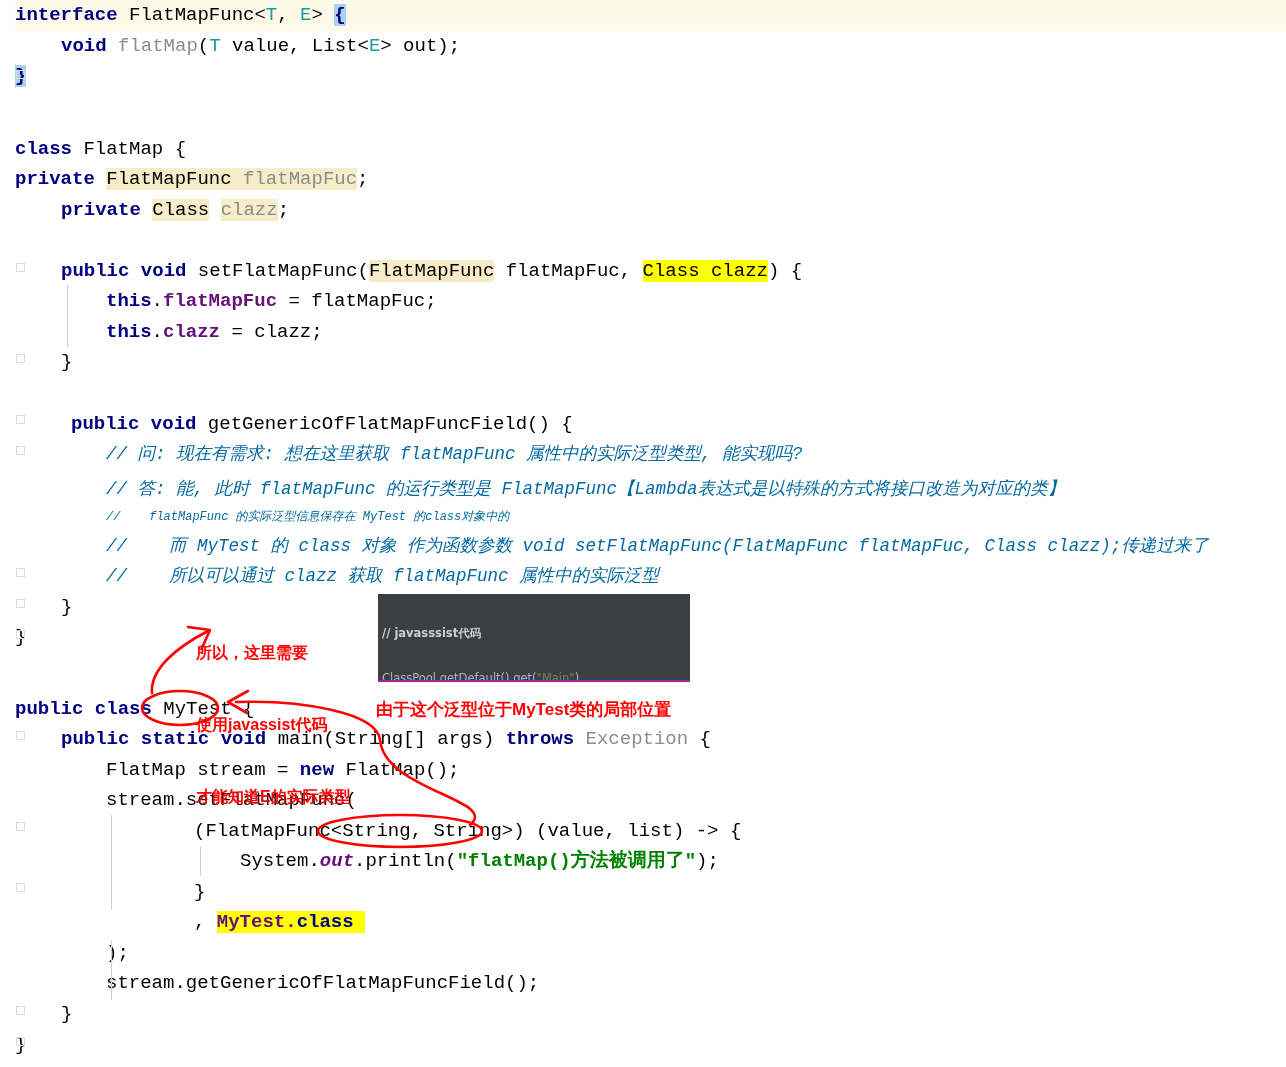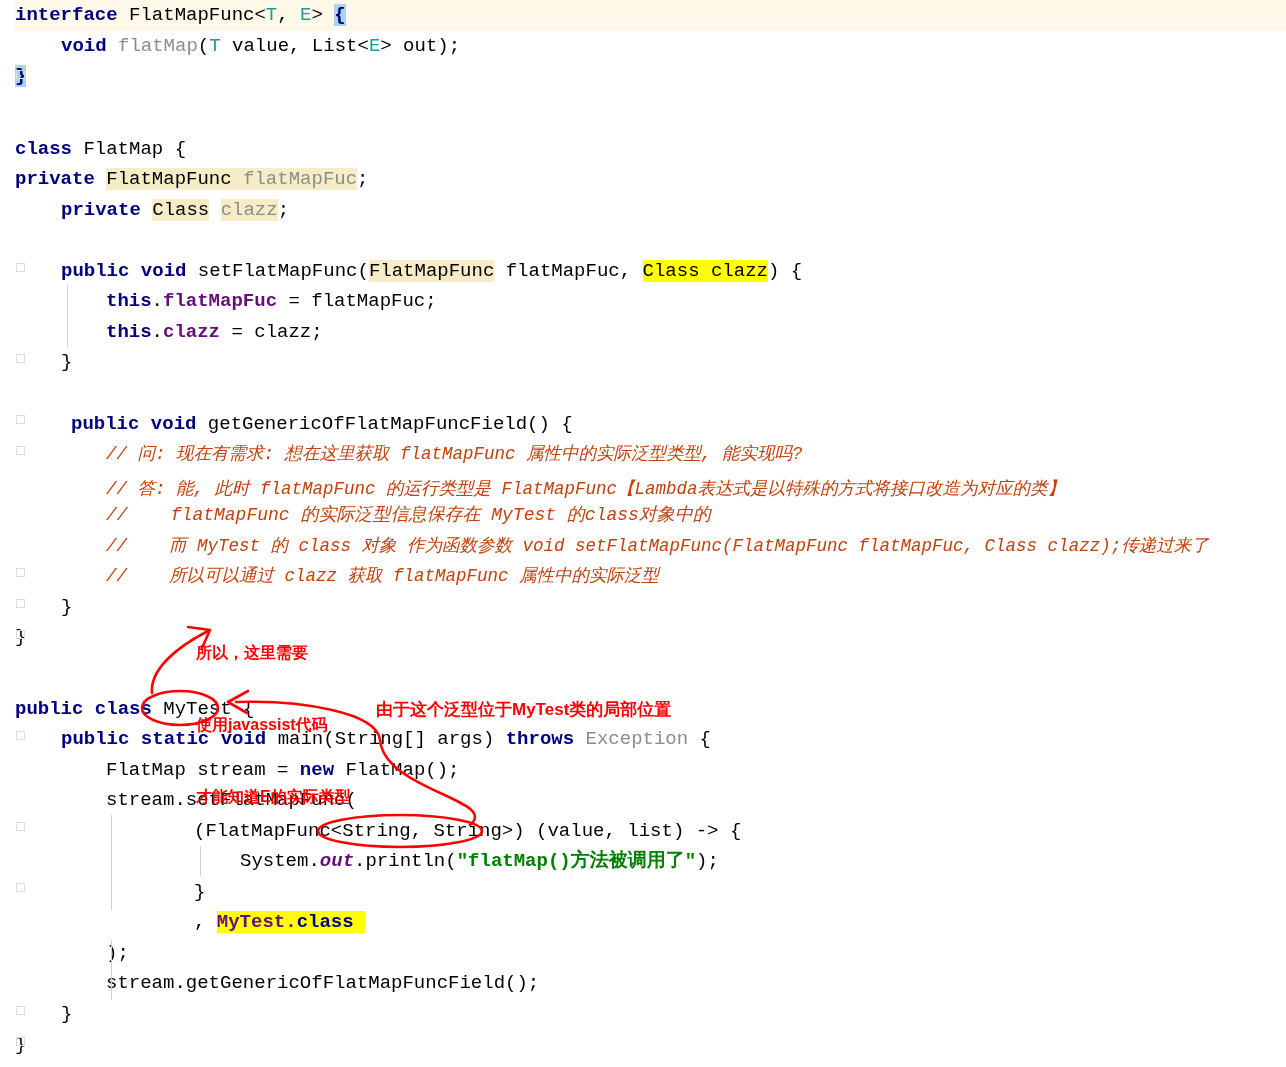--- a/index.html
+++ b/index.html
@@ -57,21 +57,21 @@
   }
 
   
   .kw   { color: #000080; font-weight: bold; }
   .type { color: #000000; }
   .gen  { color: #20999d; }
   .grey { color: #8c8c8c; }
   .fld  { color: #660e7a; font-weight: bold; }
   .stat { color: #660e7a; font-weight: bold; font-style: italic; }
   .str  { color: #008000; font-weight: bold; }
-  .cmt  { color: #c2410c; font-style: italic; }
+  .cmt  { color: #0369a1; font-style: italic; }
   .plain{ color: #000000; }
 
   
   .iguide {
     position: absolute;
     width: 1px;
     background: #d0d0d0;
   }
 
   
@@ -159,21 +159,21 @@
 
     
     <div class="ln" style="top:347.3px;position:absolute;left:0;width:1286px;"><span style="padding-left:46px"><span class="plain">}</span></span></div>
 
     
     <div class="ln" style="top:408.5px;position:absolute;left:0;width:1286px;"><span style="padding-left:56px"><span class="kw">public</span><span class="plain">&nbsp;</span><span class="kw">void</span><span class="plain"> getGenericOfFlatMapFuncField() {</span></span></div>
 
     
     <div class="ln" style="top:439px;position:absolute;left:0;width:1286px;"><span style="padding-left:91px"><span class="cmt" style="font-size:17.5px">// 问: 现在有需求: 想在这里获取 flatMapFunc 属性中的实际泛型类型, 能实现吗?</span></span></div>
     <div class="ln" style="top:474px;position:absolute;left:0;width:1142px;"><span style="padding-left:91px"><span class="cmt" style="font-size:17.5px">// 答: 能, 此时 flatMapFunc 的运行类型是 FlatMapFunc【Lambda表达式是以特殊的方式将接口改造为对应的类】</span></span></div>
-    <div class="ln" style="top:500.1px;position:absolute;left:0;width:1286px;"><span style="padding-left:91px"><span class="cmt" style="font-size:18px">//    flatMapFunc 的实际泛型信息保存在 MyTest 的class对象中的</span></span></div>
+    <div class="ln" style="top:500.1px;position:absolute;left:0;width:1286px;"><span style="padding-left:91px"><span class="cmt" style="font-size:12px">//    flatMapFunc 的实际泛型信息保存在 MyTest 的class对象中的</span></span></div>
     <div class="ln" style="top:530.7px;position:absolute;left:0;width:1286px;"><span style="padding-left:91px"><span class="cmt" style="font-size:17.5px">//    而 MyTest 的 class 对象 作为函数参数 void setFlatMapFunc(FlatMapFunc flatMapFuc, Class clazz);传递过来了</span></span></div>
     <div class="ln" style="top:561.2px;position:absolute;left:0;width:1286px;"><span style="padding-left:91px"><span class="cmt" style="font-size:17.5px">//    所以可以通过 clazz 获取 flatMapFunc 属性中的实际泛型</span></span></div>
 
     
     <div class="ln" style="top:591.8px;position:absolute;left:0;width:1286px;"><span style="padding-left:46px"><span class="plain">}</span></span></div>
     
     <div class="ln" style="top:622.3px;position:absolute;left:0;width:1286px;"><span style="padding-left:0px"><span class="plain">}</span></span></div>
 
     
     <div class="ln" style="top:693.5px;position:absolute;left:0;width:1286px;"><span style="padding-left:0px"><span class="kw">public</span><span class="plain">&nbsp;</span><span class="kw">class</span><span class="plain"> MyTest {</span></span></div>
@@ -226,20 +226,27 @@
     <div class="foldmark" style="top:599px;"></div>
     <div class="foldmark" style="top:630px;"></div>
     <div class="foldmark" style="top:70px;"></div>
     <div class="foldmark" style="top:731px;"></div>
     <div class="foldmark" style="top:822px;"></div>
     <div class="foldmark" style="top:883px;"></div>
     <div class="foldmark" style="top:1006px;"></div>
     <div class="foldmark" style="top:1037px;"></div>
   </div>
 
+  <div id="codebox">
+    <div><span class="cb-cmt">// javasssist代码</span></div>
+    <div><span class="cb-txt">ClassPool.getDefault().get(</span><span class="cb-str">"Main"</span><span class="cb-txt">)</span></div>
+    
+    
+    
+  </div>
 
   <svg id="overlay" viewBox="0 0 1286 1067" width="1286" height="1067" xmlns="http://www.w3.org/2000/svg">
 
     <ellipse cx="180" cy="708" rx="38" ry="17" fill="none" stroke="#ff0000" stroke-width="2.6"></ellipse>
 
     <path d="M 152 693 C 150 670, 175 648, 208 631" fill="none" stroke="#ff0000" stroke-width="2.6" stroke-linecap="round"></path>
     <path d="M 188 627 L 210 630 L 202 648" fill="none" stroke="#ff0000" stroke-width="2.6" stroke-linecap="round" stroke-linejoin="round"></path>
 
     <ellipse cx="400" cy="831" rx="82" ry="16" fill="none" stroke="#ff0000" stroke-width="2.6"></ellipse>
 

